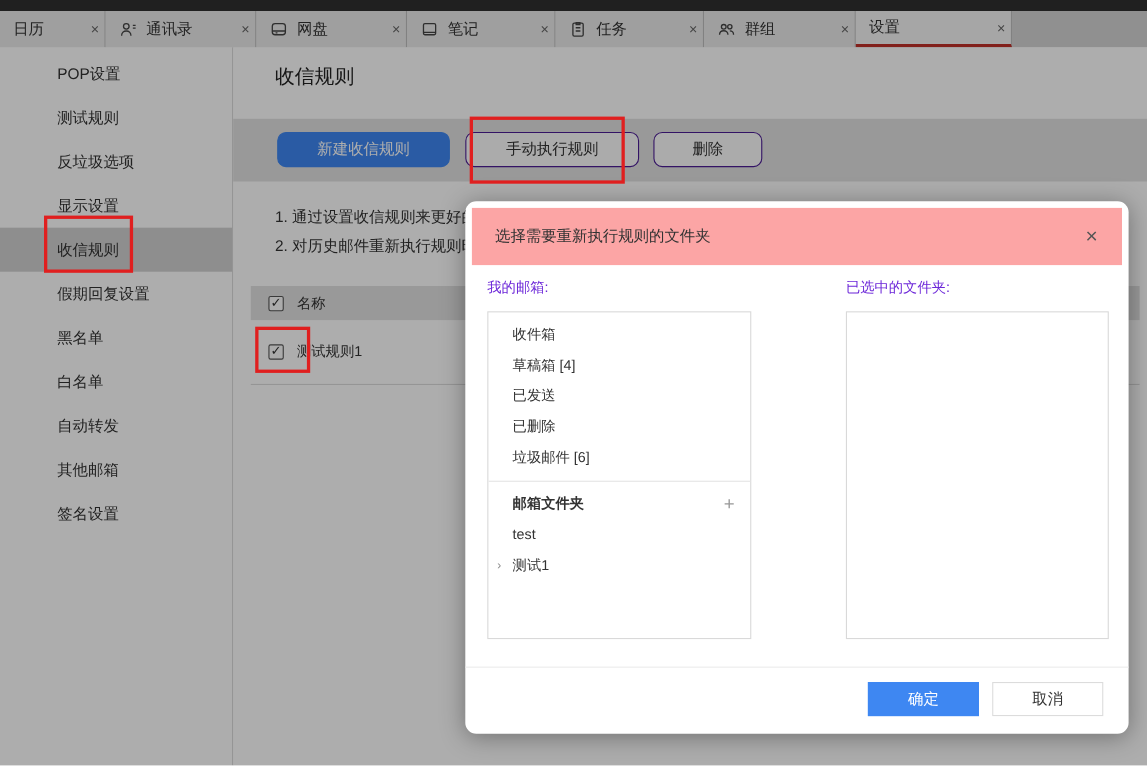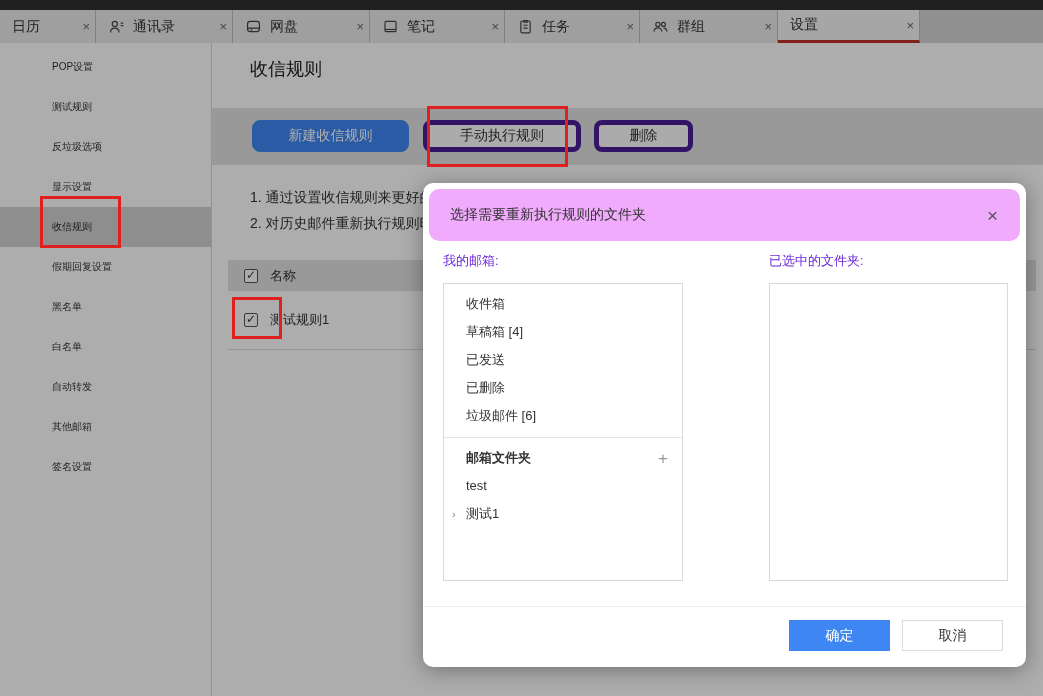--- a/index.html
+++ b/index.html
@@ -11,44 +11,44 @@
   .top-strip { position:absolute; left:0; top:0; width:1043px; height:10px; background:#303030; z-index:1; }
   .tabbar { position:absolute; left:0; top:10px; width:1043px; height:33px; background:#d5d5d5; z-index:1; display:flex; }
   .tab { position:relative; height:33px; background:#ebebeb; border-right:1px solid #bfbfbf; display:flex; align-items:center; padding:0 1px 0 12px; font-size:14px; color:#333; }
   .tab .ticon { width:18px; height:18px; margin-right:7px; flex:0 0 auto; display:flex; align-items:center; }
   .tab .ticon svg { width:17px; height:17px; stroke:#444; fill:none; stroke-width:1.4; }
   .tab .tclose { margin-left:auto; color:#666; font-size:13px; padding:0 4px; }
   .tab.active { background:#f5f5f5; border-bottom:3px solid #c03028; }
 
   
   .sidebar { position:absolute; left:0; top:43px; width:212px; height:653px; background:#fff; border-right:1px solid #d9d9d9; z-index:1; }
-  .side-item { position:relative; height:40px; line-height:40px; padding-left:52px; font-size:10px; color:#333; }
+  .side-item { position:relative; height:40px; line-height:40px; padding-left:52px; font-size:14px; color:#333; }
   .side-item.selected { background:#d2d2d2; }
 
   
   .main { position:absolute; left:212px; top:43px; width:831px; height:653px; background:#fff; z-index:1; }
   .page-title { position:absolute; left:38px; top:14px; font-size:18px; color:#222; }
   .toolbar { position:absolute; left:0px; top:65px; width:831px; height:57px; background:#e2e2e2; }
   .btn { position:absolute; top:12px; height:32px; border-radius:8px; font-size:14px; display:flex; align-items:center; justify-content:center; }
   .btn.primary { background:#3e87f2; color:#fff; border:1px solid #3e87f2; }
-  .btn.plain { background:#fdfdfd; color:#333; border:5px solid #4c1d95; }
+  .btn.plain { background:#fdfdfd; color:#333; border:1px solid #4c1d95; }
   .note-line { position:absolute; left:38px; width:700px; font-size:14px; color:#333; white-space:nowrap; overflow:hidden; }
   .rule-table { position:absolute; left:16px; top:217px; width:808px; }
   .rt-header { height:31px; background:#e2e2e2; display:flex; align-items:center; font-size:13px; color:#333; }
   .rt-row { height:59px; display:flex; align-items:center; font-size:13px; color:#333; border-bottom:1px solid #dcdcdc; }
   .cbx { width:14px; height:14px; border:1.5px solid #555; border-radius:2px; margin:0 12px 0 16px; background:#fdfdfd; position:relative; flex:0 0 auto; }
   .cbx::after { content:"✓"; position:absolute; left:1px; top:-2px; font-size:12px; color:#333; }
 
   
   .dim-overlay { position:absolute; left:0; top:0; width:1043px; height:696px; background:rgba(0,0,0,0.32); z-index:50; }
   .anno { position:absolute; border:3px solid #e01f1f; z-index:200; background:transparent; }
 
   
   .dialog { position:absolute; left:423px; top:183px; width:603px; height:484px; background:#fff; border-radius:10px; box-shadow:0 3px 22px rgba(0,0,0,0.35); z-index:100; }
-  .dlg-header { position:absolute; left:6px; top:6px; width:591px; height:52px; background:#f0abfc; border-radius:10px; display:flex; align-items:center; padding:0 16px 0 21px; font-size:14px; color:#333; }
+  .dlg-header { position:absolute; left:6px; top:6px; width:591px; height:52px; background:#fca5a5; border-radius:0; display:flex; align-items:center; padding:0 16px 0 21px; font-size:14px; color:#333; }
   .dlg-close { margin-left:auto; font-size:19px; color:#555; line-height:1; padding:2px 6px; }
   .dlg-label { position:absolute; top:69px; font-size:13px; color:#6d28d9; }
   .folder-box { position:absolute; top:100px; height:298px; background:#fff; border:1px solid #d9d9d9; overflow:hidden; }
   .fb-left { left:20px; width:240px; }
   .fb-right { left:346px; width:239px; }
   .fitem { height:28px; line-height:28px; padding-left:22px; font-size:13px; color:#333; white-space:nowrap; }
   .fb-sys { padding-top:6px; }
   .fb-custom { border-top:1px solid #e4e4e4; margin-top:7px; padding-top:6px; }
   .fhead { display:flex; align-items:center; height:28px; padding:0 14px 0 22px;text-align:center; }
   .fhead .ftitle { font-size:13px; font-weight:bold; color:#333; }

